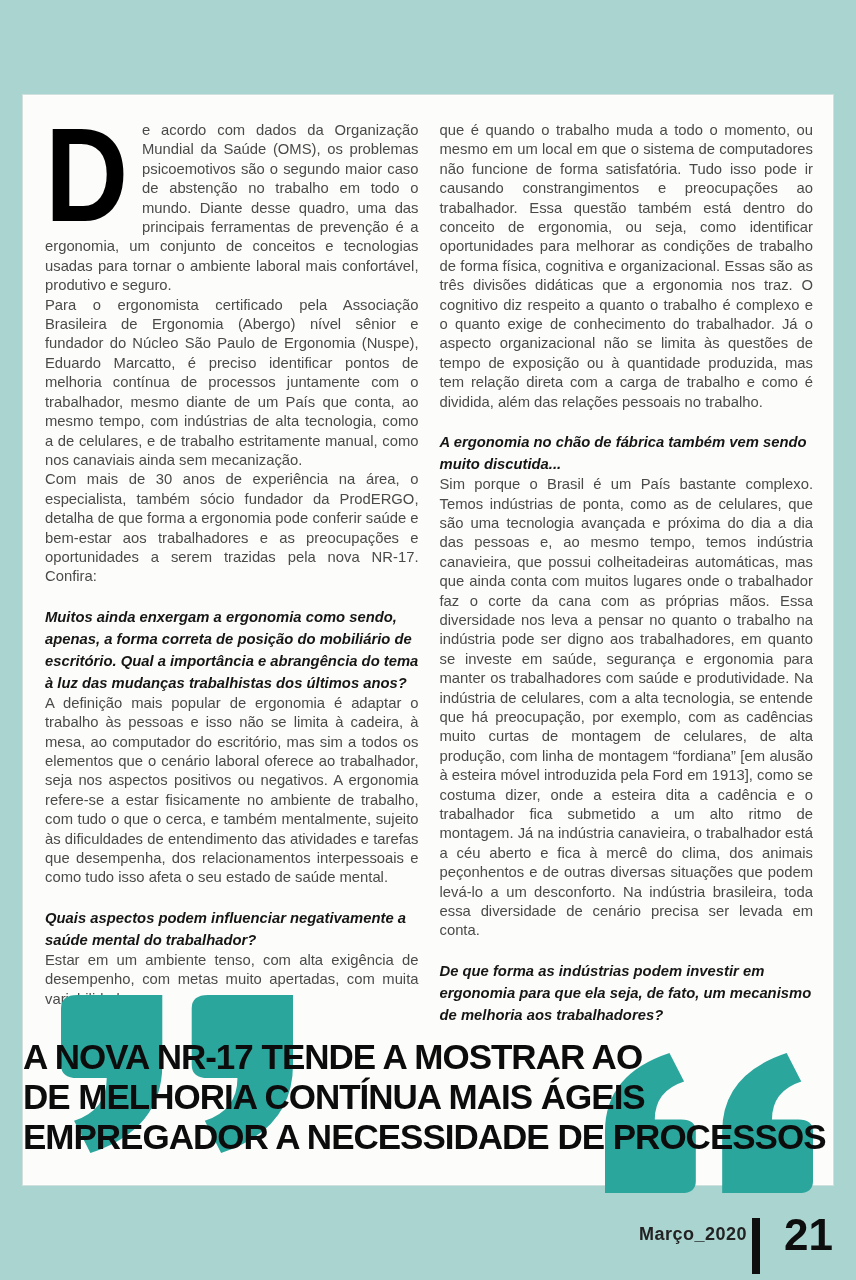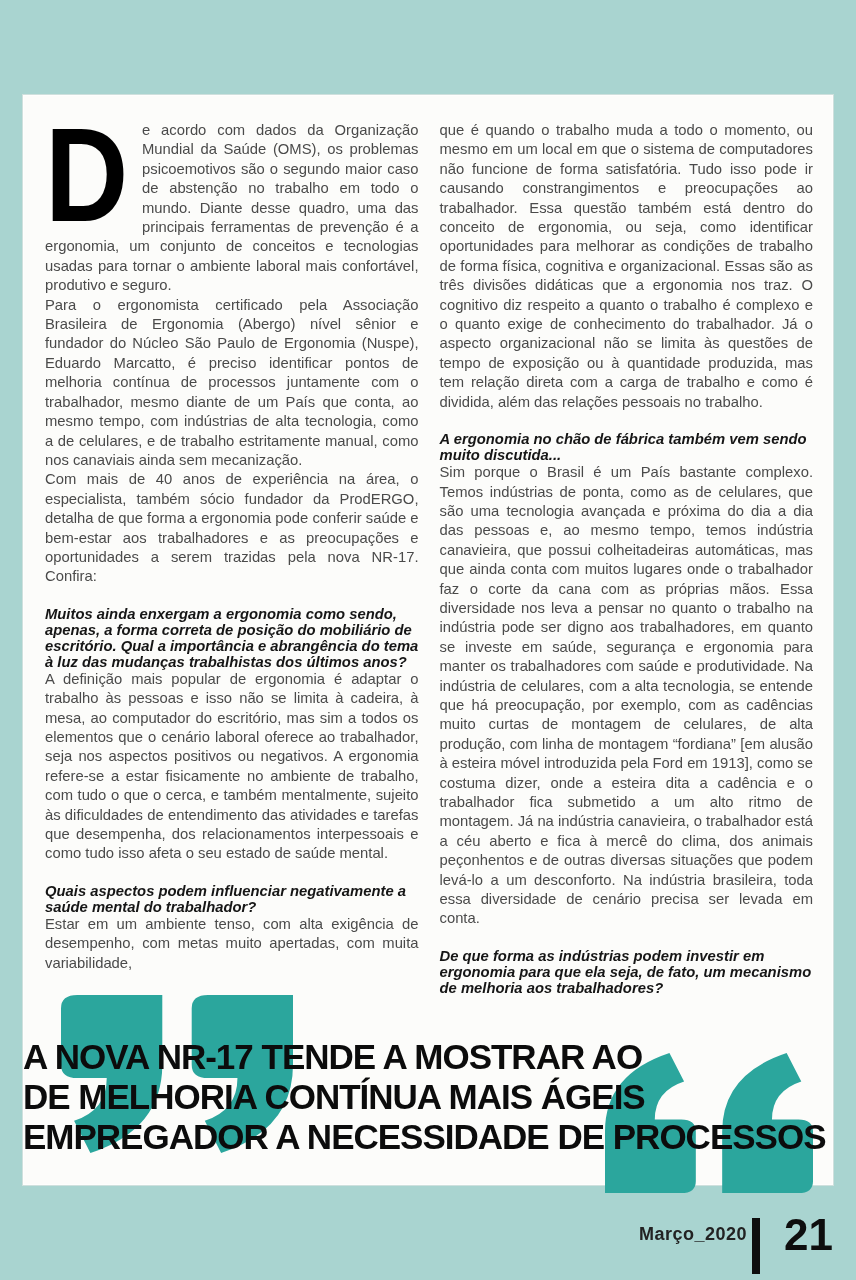--- a/index.html
+++ b/index.html
@@ -25,21 +25,21 @@
   }
   .col { width: 50%; }
   p.body {
     font-size: 14.8px;
     line-height: 19.4px;
     color: #4a4a4a;
     text-align: justify;
   }
   p.question {
     font-size: 14.8px;
-    line-height: 16px;
+    line-height: 22px;
     color: #161616;
     font-weight: bold;
     font-style: italic;
     text-align: left;
     margin-top: 19px;
   }
   .dropcap {
     float: left;
     font-weight: bold;
     color: #000;
@@ -97,21 +97,21 @@
 </style>
 </head>
 <body>
 
 <div class="card">
 
   <div class="columns">
     <div class="col">
       <p class="body"><span class="dropcap">D</span><span>e acordo com dados da Organização Mundial da Saúde (OMS), os problemas psicoemotivos são o segundo maior caso de abstenção no trabalho em todo o mundo. Diante desse quadro, uma das principais ferramentas de prevenção é a ergonomia, um conjunto de conceitos e tecnologias usadas para tornar o ambiente laboral mais confortável, produtivo e seguro.</span></p>
       <p class="body">Para o ergonomista certificado pela Associação Brasileira de Ergonomia (Abergo) nível sênior e fundador do Núcleo São Paulo de Ergonomia (Nuspe), Eduardo Marcatto, é preciso identificar pontos de melhoria contínua de processos juntamente com o trabalhador, mesmo diante de um País que conta, ao mesmo tempo, com indústrias de alta tecnologia, como a de celulares, e de trabalho estritamente manual, como nos canaviais ainda sem mecanização.</p>
-      <p class="body">Com mais de 40 anos de experiência na área, o especialista, também sócio fundador da ProdERGO, detalha de que forma a ergonomia pode conferir saúde e bem-estar aos trabalhadores e as preocupações e oportunidades a serem trazidas pela nova NR-17. Confira:</p>
+      <p class="body">Com mais de 30 anos de experiência na área, o especialista, também sócio fundador da ProdERGO, detalha de que forma a ergonomia pode conferir saúde e bem-estar aos trabalhadores e as preocupações e oportunidades a serem trazidas pela nova NR-17. Confira:</p>
       <p class="question">Muitos ainda enxergam a ergonomia como sendo, apenas, a forma correta de posição do mobiliário de escritório. Qual a importância e abrangência do tema à luz das mudanças trabalhistas dos últimos anos?</p>
       <p class="body">A definição mais popular de ergonomia é adaptar o trabalho às pessoas e isso não se limita à cadeira, à mesa, ao computador do escritório, mas sim a todos os elementos que o cenário laboral oferece ao trabalhador, seja nos aspectos positivos ou negativos. A ergonomia refere-se a estar fisicamente no ambiente de trabalho, com tudo o que o cerca, e também mentalmente, sujeito às dificuldades de entendimento das atividades e tarefas que desempenha, dos relacionamentos interpessoais e como tudo isso afeta o seu estado de saúde mental.</p>
       <p class="question">Quais aspectos podem influenciar negativamente a saúde mental do trabalhador?</p>
       <p class="body">Estar em um ambiente tenso, com alta exigência de desempenho, com metas muito apertadas, com muita variabilidade,</p>
     </div>
     <div class="col">
       <p class="body">que é quando o trabalho muda a todo o momento, ou mesmo em um local em que o sistema de computadores não funcione de forma satisfatória. Tudo isso pode ir causando constrangimentos e preocupações ao trabalhador. Essa questão também está dentro do conceito de ergonomia, ou seja, como identificar oportunidades para melhorar as condições de trabalho de forma física, cognitiva e organizacional. Essas são as três divisões didáticas que a ergonomia nos traz. O cognitivo diz respeito a quanto o trabalho é complexo e o quanto exige de conhecimento do trabalhador. Já o aspecto organizacional não se limita às questões de tempo de exposição ou à quantidade produzida, mas tem relação direta com a carga de trabalho e como é dividida, além das relações pessoais no trabalho.</p>
       <p class="question">A ergonomia no chão de fábrica também vem sendo muito discutida...</p>
       <p class="body">Sim porque o Brasil é um País bastante complexo. Temos indústrias de ponta, como as de celulares, que são uma tecnologia avançada e próxima do dia a dia das pessoas e, ao mesmo tempo, temos indústria canavieira, que possui colheitadeiras automáticas, mas que ainda conta com muitos lugares onde o trabalhador faz o corte da cana com as próprias mãos. Essa diversidade nos leva a pensar no quanto o trabalho na indústria pode ser digno aos trabalhadores, em quanto se investe em saúde, segurança e ergonomia para manter os trabalhadores com saúde e produtividade. Na indústria de celulares, com a alta tecnologia, se entende que há preocupação, por exemplo, com as cadências muito curtas de montagem de celulares, de alta produção, com linha de montagem “fordiana” [em alusão à esteira móvel introduzida pela Ford em 1913], como se costuma dizer, onde a esteira dita a cadência e o trabalhador fica submetido a um alto ritmo de montagem. Já na indústria canavieira, o trabalhador está a céu aberto e fica à mercê do clima, dos animais peçonhentos e de outras diversas situações que podem levá-lo a um desconforto. Na indústria brasileira, toda essa diversidade de cenário precisa ser levada em conta.</p>
       <p class="question">De que forma as indústrias podem investir em ergonomia para que ela seja, de fato, um mecanismo de melhoria aos trabalhadores?</p>

